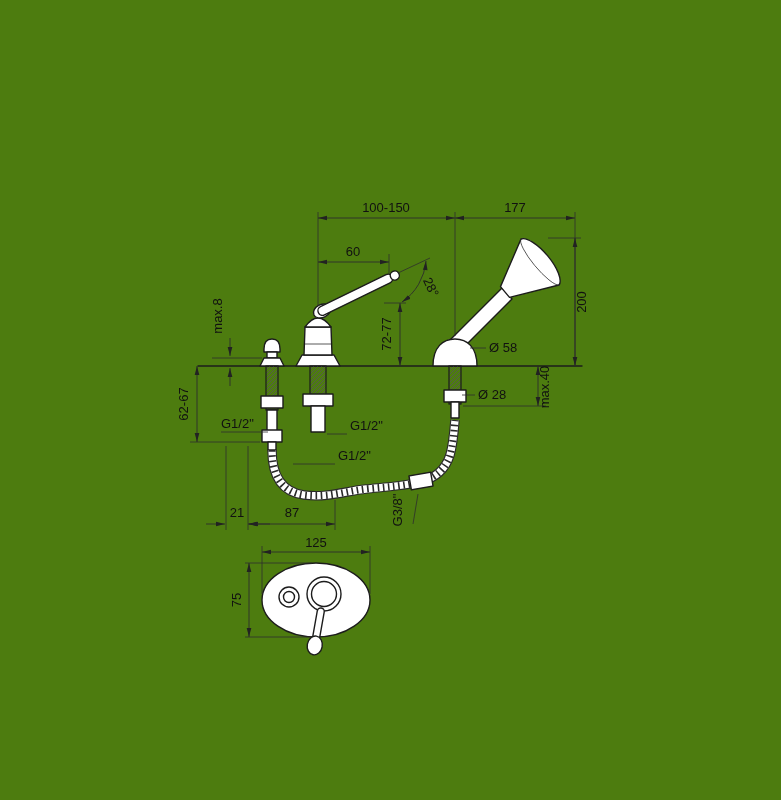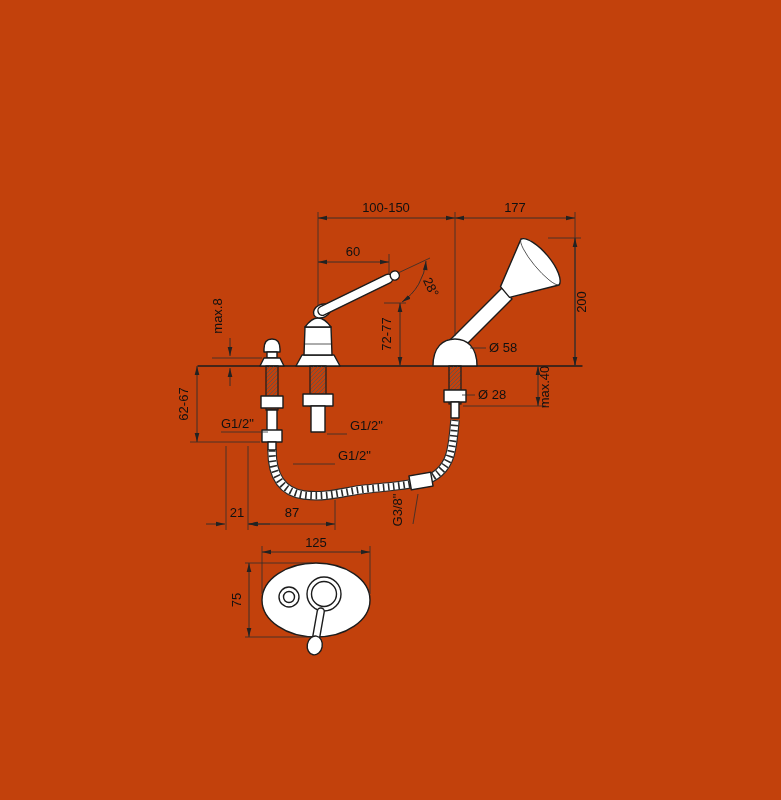--- a/index.html
+++ b/index.html
@@ -1,16 +1,16 @@
 <!DOCTYPE html>
 <html><head>
 <meta charset="utf-8">
 <style>
   html,body{margin:0;padding:0;background:#fff;}
-  .page{position:relative;width:781px;height:800px;background:#c2410c;overflow:hidden;
+  .page{position:relative;width:781px;height:800px;background:#4d7c0f;overflow:hidden;
         font-family:"Liberation Sans", sans-serif;}
   svg{display:block}
   .ol{fill:none;stroke:#1c1c1c;stroke-width:1.4;stroke-linejoin:round;stroke-linecap:round}
   .fl{fill:#ffffff;stroke:#1c1c1c;stroke-width:1.4;stroke-linejoin:round}
   .thr{fill:url(#thrPat);stroke:#1c1c1c;stroke-width:1.2}
   .dim{fill:none;stroke:#2d2d2d;stroke-width:0.9}
   .thin{fill:none;stroke:#2d2d2d;stroke-width:0.8}
   .dtxt{font:13px "Liberation Sans", sans-serif;fill:#111}
 </style>
 </head>

